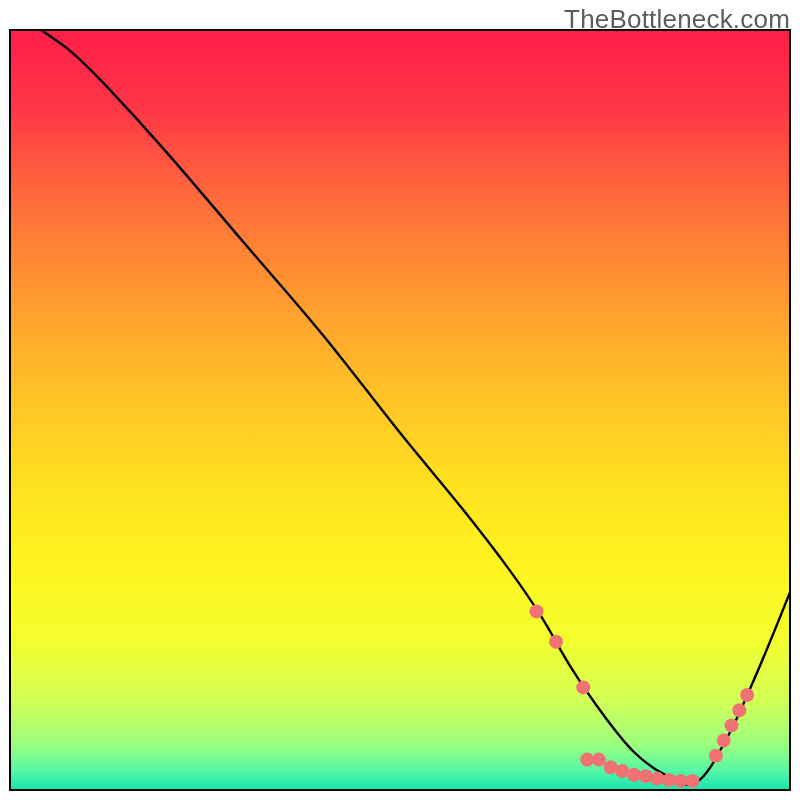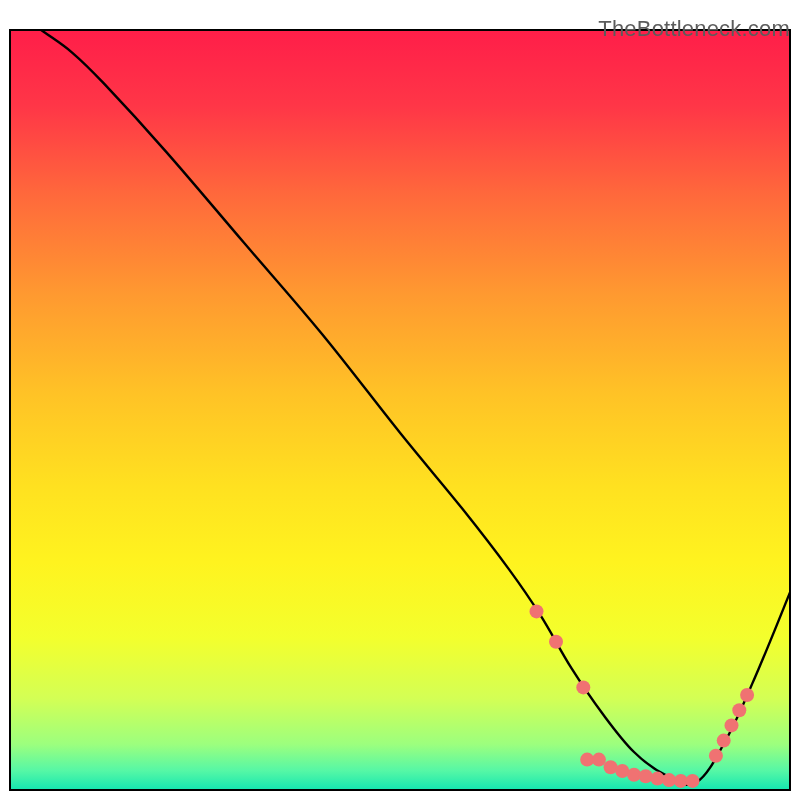--- a/index.html
+++ b/index.html
@@ -11,23 +11,23 @@
     background: #ffffff;
     font-family: Arial, Helvetica, sans-serif;
   }
   .stage {
     position: relative;
     width: 800px;
     height: 800px;
   }
   .watermark {
     position: absolute;
-    top: 16px;
+    top: 4px;
     right: 10px;
-    font-size: 22px;
+    font-size: 26px;
     color: #5c5c5c;
     font-weight: 500;
     letter-spacing: 0.2px;
     z-index: 10;
   }
   svg.plot {
     position: absolute;
     top: 0;
     left: 0;
     width: 800px;

